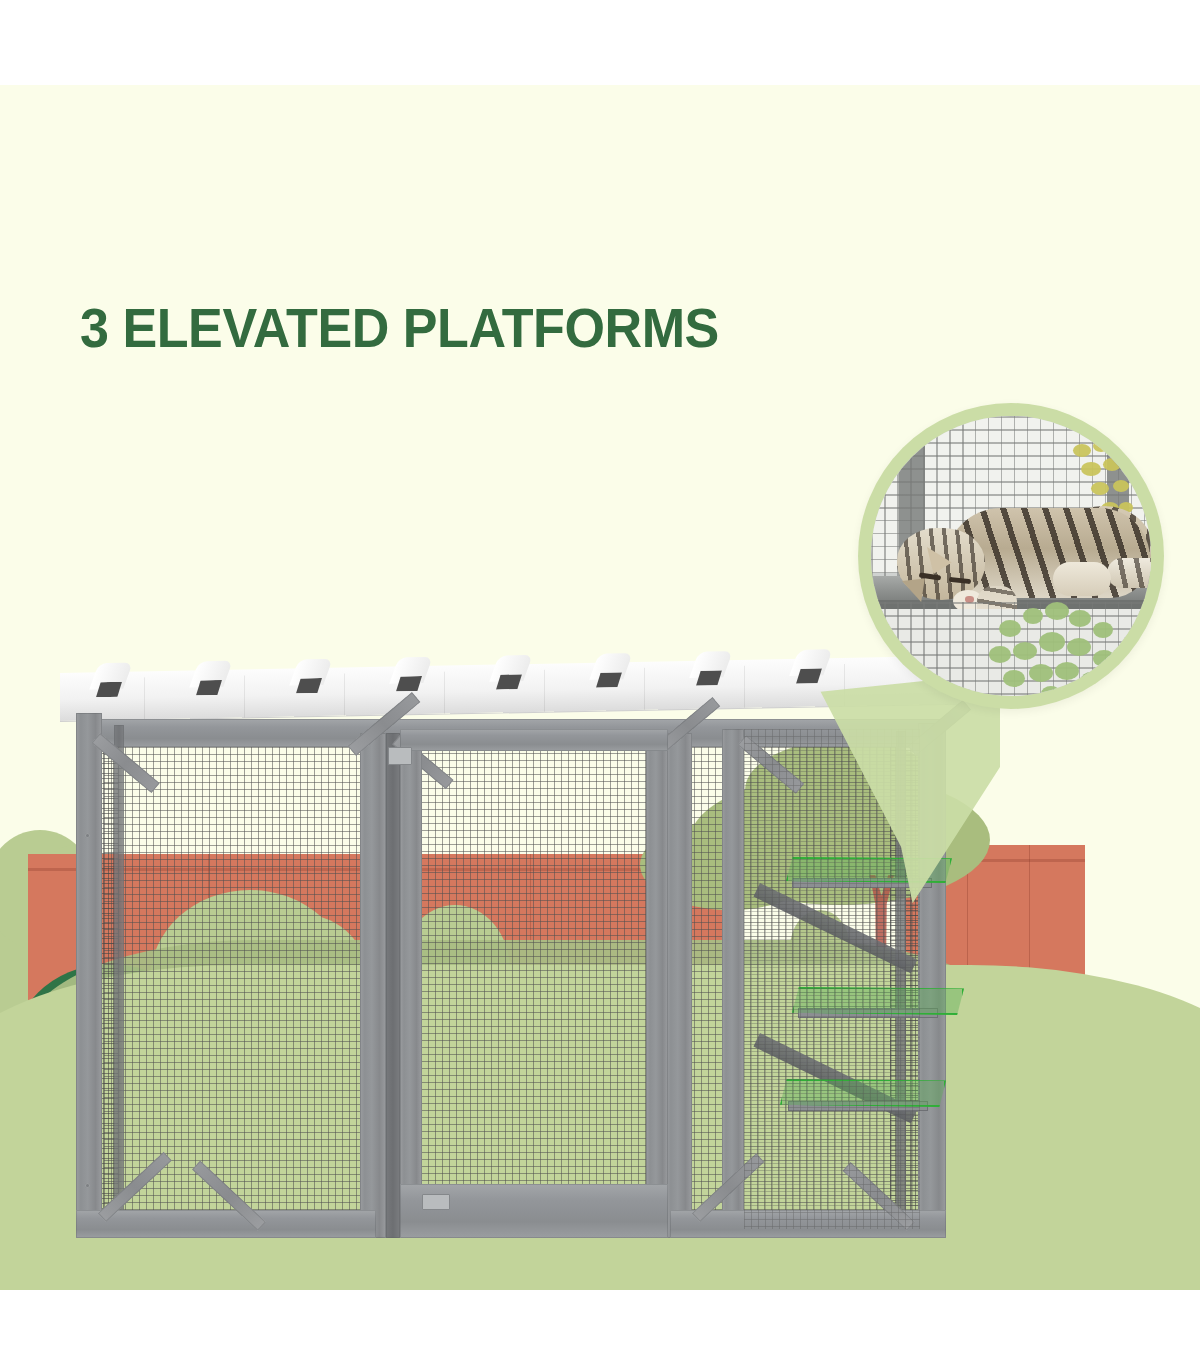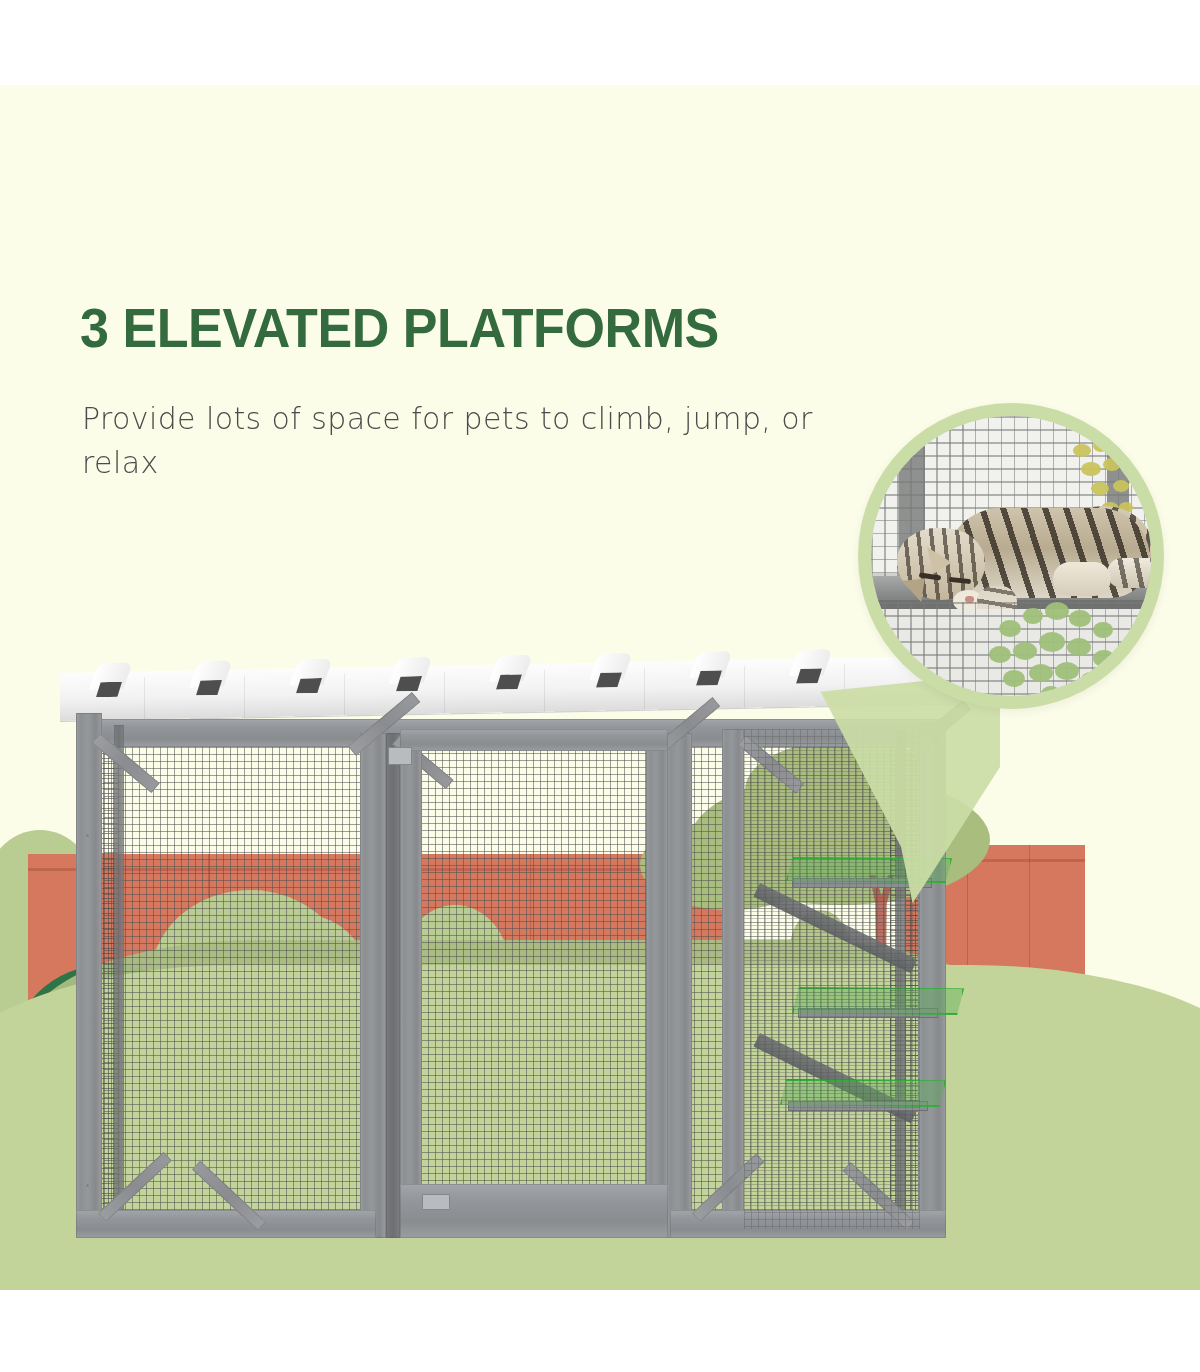--- a/index.html
+++ b/index.html
@@ -477,18 +477,17 @@
           <b style="left:40px;top:62px;width:24px;height:18px;"></b>
           <b style="left:66px;top:60px;width:24px;height:18px;"></b>
           <b style="left:92px;top:70px;width:20px;height:16px;"></b>
           <b style="left:52px;top:84px;width:20px;height:15px;"></b>
         </div>
       </div>
     </div>
 
     <div class="headline">3 ELEVATED PLATFORMS</div>
 
-    <div class="subtitle">Provide lots of space for pets to climb, jump, or relax</div>
 
   </div>
 
   <div class="bottom-strip"></div>
 </div>
 
 </body></html>

